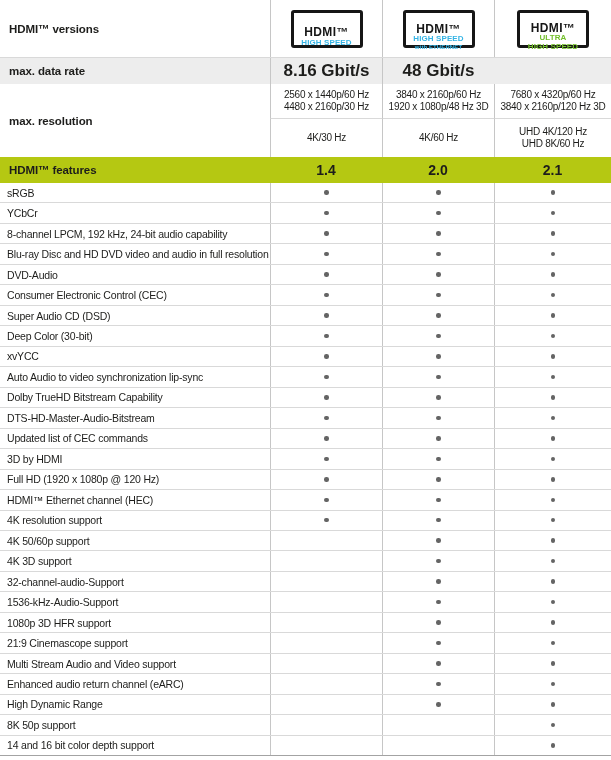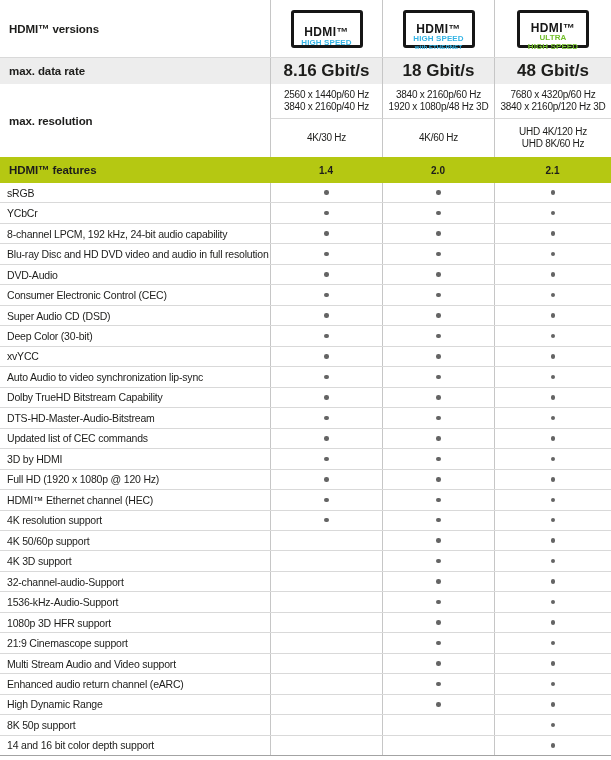--- a/index.html
+++ b/index.html
@@ -69,21 +69,21 @@
     align-items: center; justify-content: center;
     font-size: 10px; line-height: 12.5px;
     letter-spacing: -0.25px;
     white-space: nowrap;
   }
   .res-primary { border-bottom: 1px solid #d9d9d9; }
 
   
   .features-hdr { height: 26px; background: #b5c812; }
   .features-hdr .sec-label { font-weight: 700; font-size: 11.5px; }
-  .features-hdr .val-cell { font-size: 10px; }
+  .features-hdr .val-cell { font-size: 14px; }
 
   
   .features-body {
     height: 577px;
     box-sizing: border-box;
     padding-bottom: 4px;
     display: flex; flex-direction: column;
   }
   .frow {
     flex: 1 1 0; min-height: 0;
@@ -140,30 +140,29 @@
         <span class="brand">HDMI™</span>
         <span class="bline" style="color: rgb(115, 191, 43);">ULTRA</span>
         <span class="bline" style="color: rgb(115, 191, 43);">HIGH SPEED</span>
       </div>
     </div>
   </div>
 
   <div class="grid datarate-row">
     <div class="cell sec-label">max. data rate</div>
     <div class="cell val-cell vline">8.16 Gbit/s</div>
-    <div class="cell val-cell vline">18 Gbit/s</div>
     <div class="cell val-cell vline">48 Gbit/s</div>
   </div>
 
   <div class="grid res-block">
     <div class="cell sec-label res-label">max. resolution</div>
 
     <div class="cell res-cell res-primary vline">
       <span>2560 x 1440p/60 Hz</span>
-      <span>3840 x 2160p/40 Hz</span>
+      <span>4480 x 2160p/30 Hz</span>
     </div>
     <div class="cell res-cell res-primary vline">
       <span>3840 x 2160p/60 Hz</span>
       <span>1920 x 1080p/48 Hz 3D</span>
     </div>
     <div class="cell res-cell res-primary vline">
       <span>7680 x 4320p/60 Hz</span>
       <span>3840 x 2160p/120 Hz 3D</span>
     </div>
 

